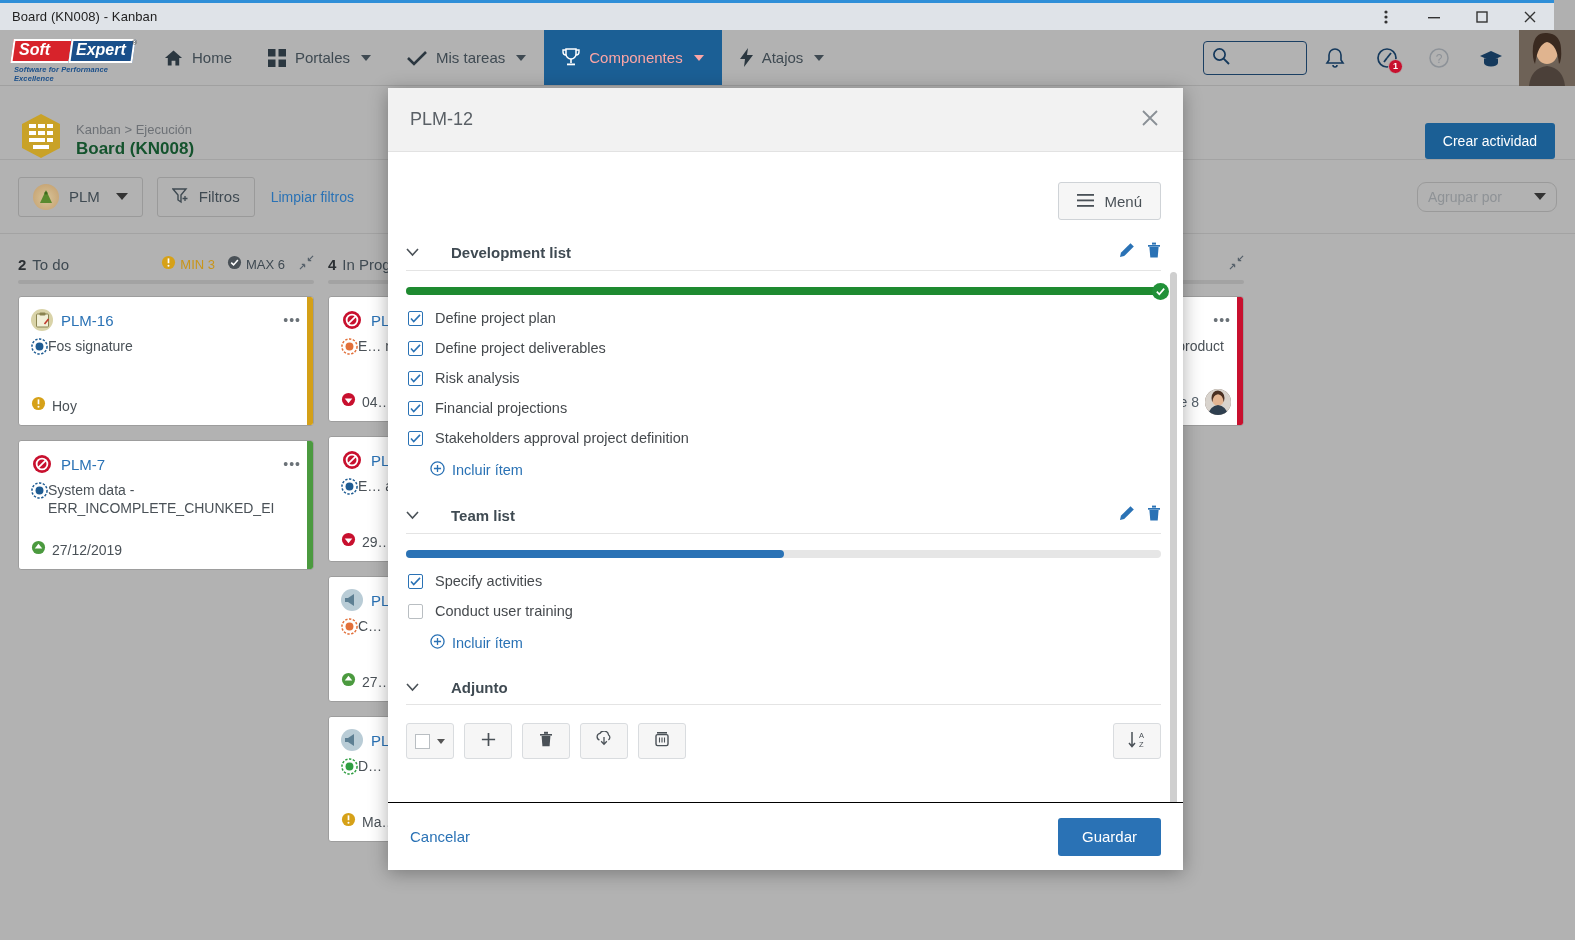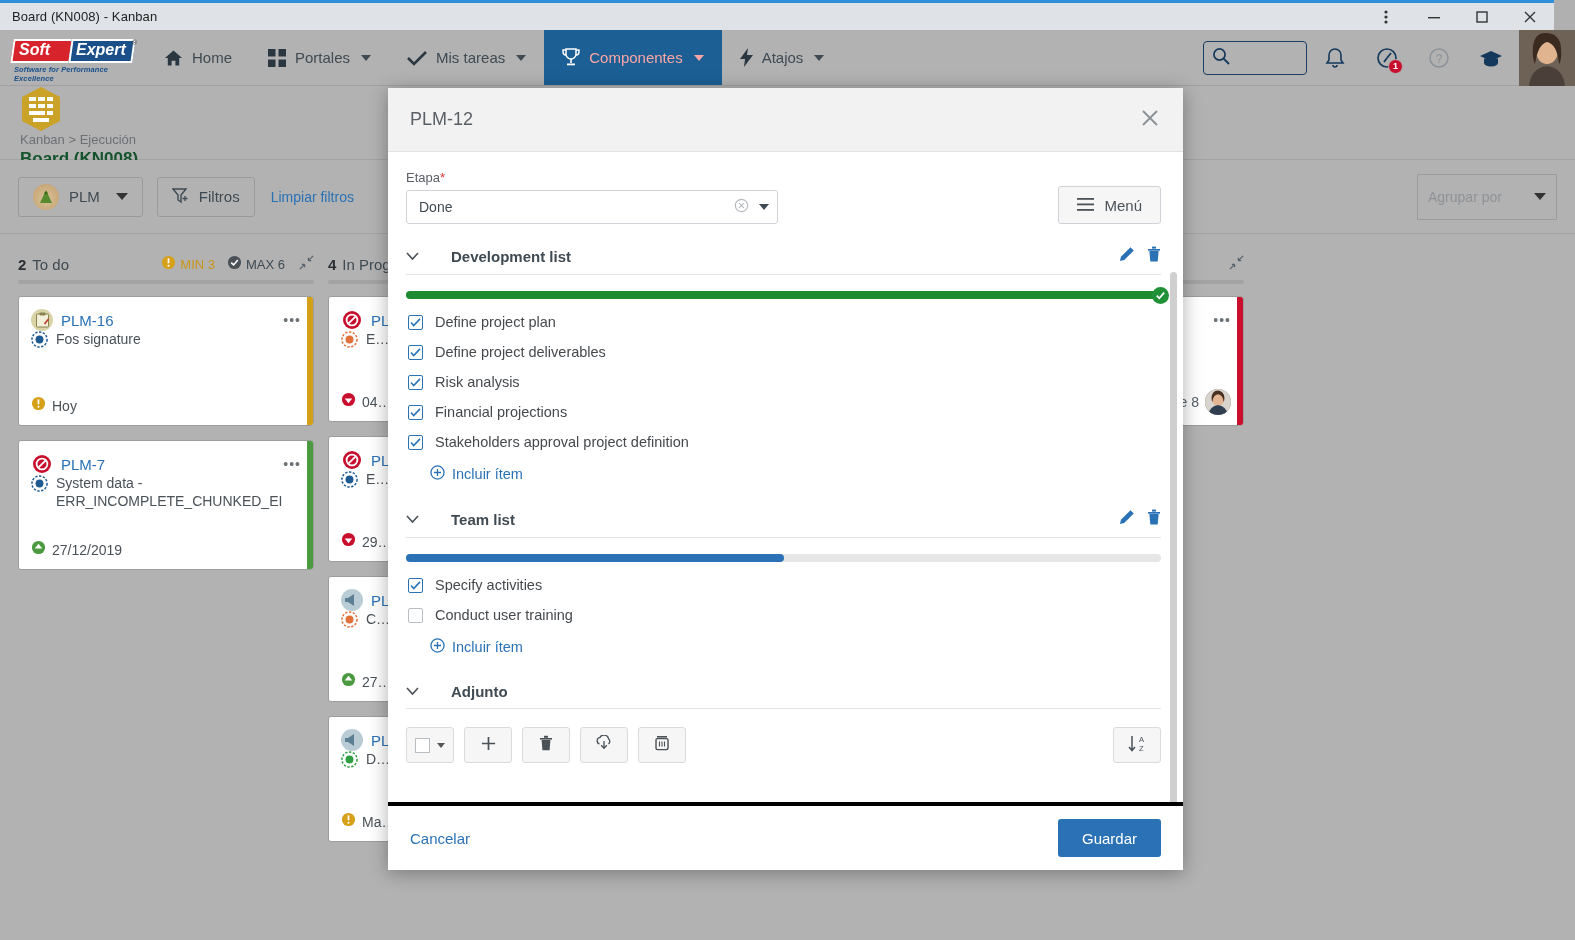--- a/index.html
+++ b/index.html
@@ -94,23 +94,22 @@
     border: 1px solid #b2b2b2;
   }
   #avatar-top {
     width: 56px; height: 56px; overflow: hidden; position: relative; background: #5d6166;
   }
   .face { position: absolute; inset: 0; }
 
   
   #pagehead {
     position: absolute; top: 86px; left: 0; width: 1575px; height: 74px;
-    background: #b2b2b2; display: flex; align-items: flex-start; padding: 0 20px;
+    background: #b2b2b2; display: flex; align-items: flex-end; padding: 0 20px;
     border-bottom: 1px solid #a3a3a3;
-    flex-direction: column;
   }
   #kbicon {
     width: 42px; height: 46px; position: relative; margin-right: 14px;
   }
   #crumbs { line-height: 1.25; }
   #crumb-path { font-size: 13px; color: #6d7176; }
   #crumb-title { font-size: 17px; font-weight: bold; color: #14532d; }
   #crear-btn {
     margin-left: auto; background: #1b5f95; color: #fff; border: none;
     height: 36px; padding: 0 18px; border-radius: 3px; font-size: 14px;
@@ -131,22 +130,22 @@
   }
   #plm-avatar {
     width: 26px; height: 26px; border-radius: 50%;
     background: radial-gradient(circle at 50% 55%, #d8c49a 0%, #c9a878 70%, #b8975f 100%);
     display: flex; align-items: center; justify-content: center;
   }
   #limpiar {
     color: #2a72b5; font-size: 14px; margin-left: 16px; cursor: pointer;
   }
   #agrupar {
-    margin-left: auto; width: 140px; height: 46px; border: 1px solid #9a9a9a;
-    border-radius: 1px; display: flex; align-items: center; padding: 0 10px;
+    margin-left: auto; width: 140px; height: 30px; border: 1px solid #9a9a9a;
+    border-radius: 9px; display: flex; align-items: center; padding: 0 10px;
     font-size: 14px; color: #8e9296;
   }
   #agrupar .caret {
     margin-left: auto; width: 0; height: 0;
     border-left: 6px solid transparent; border-right: 6px solid transparent;
     border-top: 7px solid #333;
   }
 
   
   #board {
@@ -171,21 +170,21 @@
     position: relative; background: #ffffff; border: 1px solid #9d9d9d;
     border-radius: 3px; margin-bottom: 14px; padding: 12px 12px 10px 12px;
     min-height: 130px; display: flex; flex-direction: column;
   }
   .card-stripe {
     position: absolute; right: 0; top: 0; bottom: 0; width: 6px; border-radius: 0 2px 2px 0;
   }
   .card-top { display: flex; align-items: center; gap: 8px; }
   .card-id { color: #2a72b5; font-size: 15px; }
   .card-dots { margin-left: auto; color: #6b7278; letter-spacing: 1px; font-size: 14px; }
-  .card-body { display: flex; gap: 8px; margin-top: 0; }
+  .card-body { display: flex; gap: 0; margin-top: 7px; }
   .card-title { font-size: 14px; color: #4a5157; line-height: 1.25; }
   .card-foot { margin-top: auto; display: flex; align-items: center; gap: 6px; padding-top: 14px; }
   .card-date { font-size: 14px; color: #4a5157; }
   .chk-count { margin-left: auto; display: flex; align-items: center; gap: 4px; font-size: 14px; color: #55606a; }
   .card-avatar {
     width: 26px; height: 26px; border-radius: 50%; overflow: hidden;
     background: #7b6a5d; position: relative; flex: 0 0 26px;
   }
   .type-ic { width: 22px; height: 22px; border-radius: 50%; flex: 0 0 22px;
              display: flex; align-items: center; justify-content: center; }
@@ -269,21 +268,21 @@
     gap: 6px; color: #4a5157; cursor: pointer;
   }
   .tbtn.chk { padding: 0 8px; gap: 7px; }
   .mini-caret {
     width: 0; height: 0; border-left: 4px solid transparent;
     border-right: 4px solid transparent; border-top: 5px solid #555;
   }
   #sort-btn { margin-left: auto; }
   #modal-foot {
     height: 68px; display: flex; align-items: center; padding: 0 22px;
-    border-top: 4px solid #000000; background: #fff;
+    border-top: 1px solid #000000; background: #fff;
   }
   #cancelar { color: #2a72b5; font-size: 15px; cursor: pointer; }
   #guardar {
     margin-left: auto; background: #2a72b5; color: #fff; border: none;
     height: 38px; padding: 0 24px; border-radius: 3px; font-size: 15px;
     cursor: pointer; font-family: inherit;
   }
 </style>
 </head>
 <body>
@@ -847,35 +846,20 @@
       <svg width="22" height="22" viewBox="0 0 22 22">
           <path d="M4 4 L18 18 M18 4 L4 18" stroke="#8a9096" stroke-width="1.8"></path>
         </svg>
     </span>
   </div>
 
   <div id="modal-body">
     <div id="modal-scroll"></div>
 
     <div id="etapa-row">
-      <div>
-        <div class="field-label">
-          <span>Etapa</span><span class="req">*</span>
-        </div>
-        <div id="etapa-select">
-          <span id="etapa-value">Done</span>
-          <span id="etapa-clear">
-            <svg width="15" height="15" viewBox="0 0 16 16">
-                <circle cx="8" cy="8" r="6.6" fill="none" stroke="#b8bcc0" stroke-width="1.3"></circle>
-                <path d="M5.5 5.5 L10.5 10.5 M10.5 5.5 L5.5 10.5" stroke="#b8bcc0" stroke-width="1.3"></path>
-              </svg>
-          </span>
-          <span id="etapa-caret"></span>
-        </div>
-      </div>
       <button id="menu-btn">
         <span>
           <svg width="17" height="13" viewBox="0 0 17 13">
               <rect y="0" width="17" height="1.8" fill="#4a5157"></rect>
               <rect y="5.5" width="17" height="1.8" fill="#4a5157"></rect>
               <rect y="11" width="17" height="1.8" fill="#4a5157"></rect>
             </svg>
         </span>
         <span>Menú</span>
       </button>

